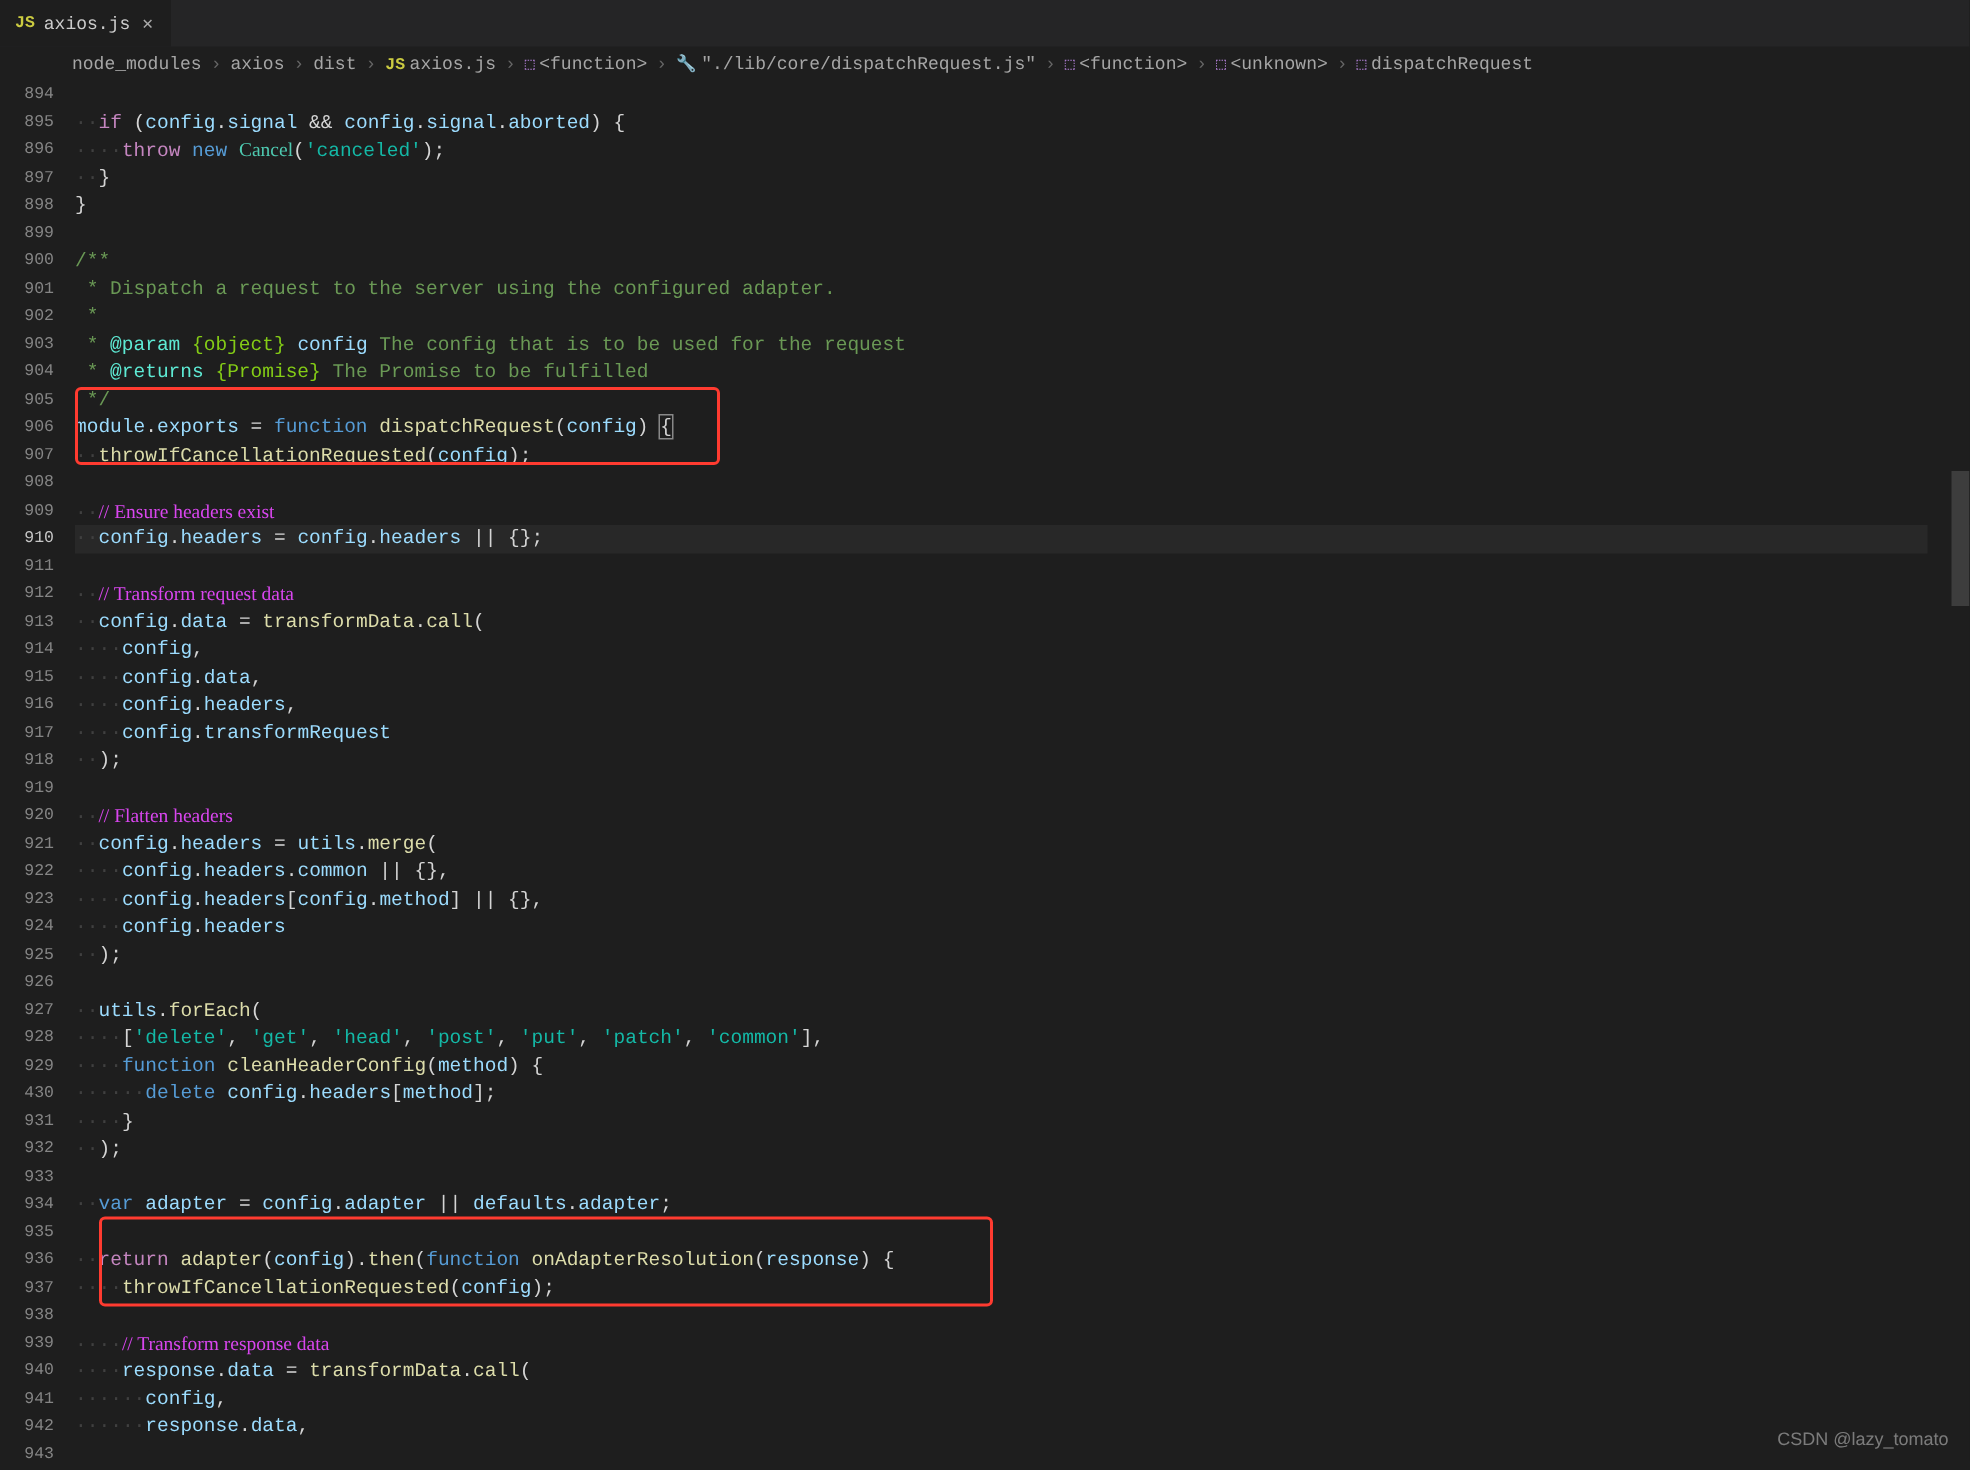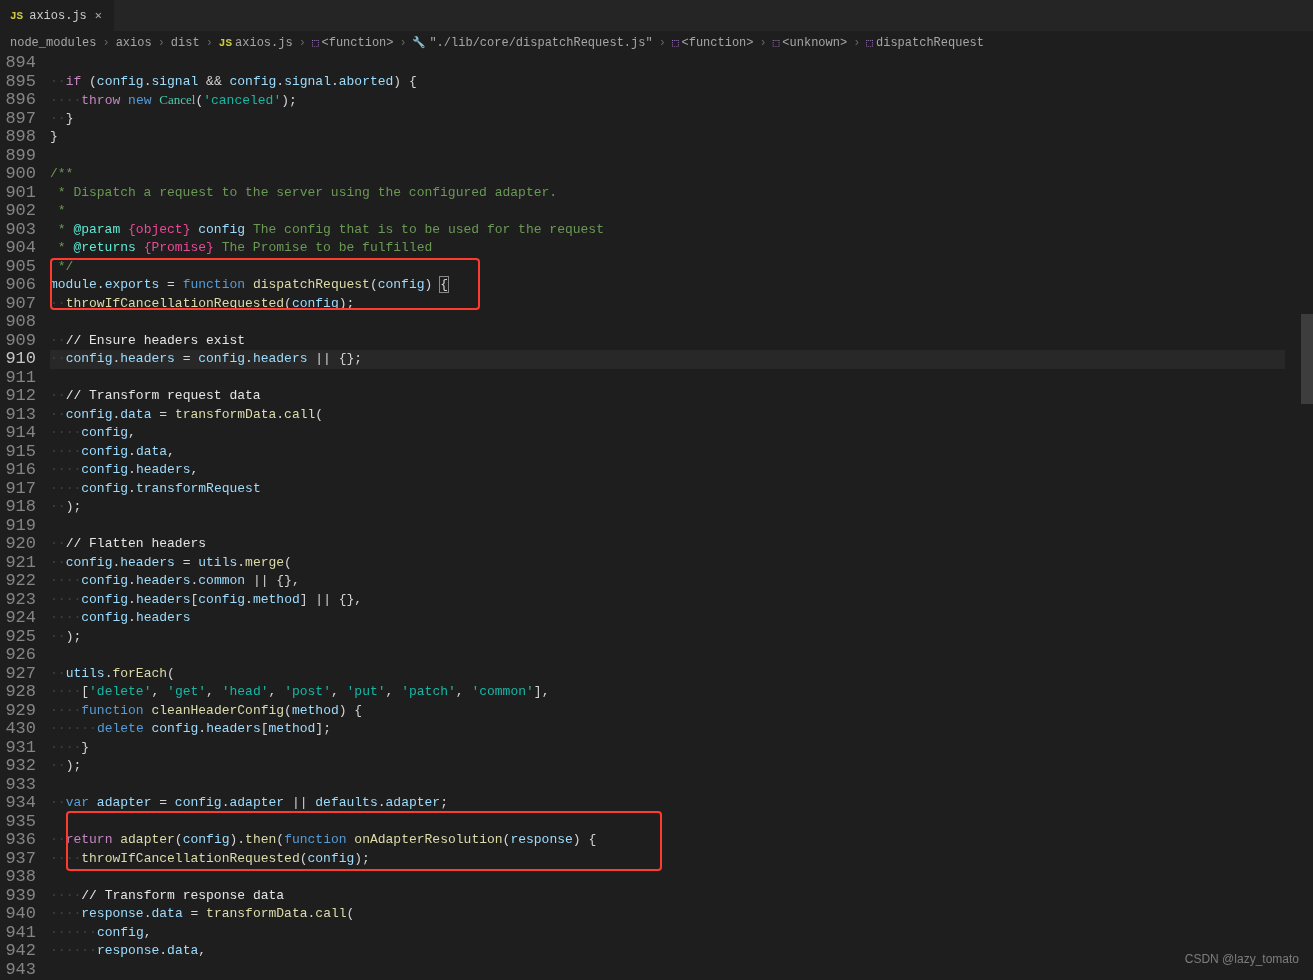--- a/index.html
+++ b/index.html
@@ -55,47 +55,47 @@
   .bc-wrench { color: #999; }
   .editor {
     display: flex;
     position: relative;
   }
   .gutter {
     width: 50px;
     text-align: right;
     padding-right: 14px;
     color: #858585;
-    font-size: 17px;
+    font-size: 11px;
     line-height: 18.5px;
     user-select: none;
     flex-shrink: 0;
   }
   .gutter .active { color: #c6c6c6; }
   .code {
     flex: 1;
     line-height: 18.5px;
     font-size: 13px;
     white-space: pre;
     position: relative;
   }
   .line { height: 18.5px; }
   .line.currentline { background: #282828; }
   .ws { color: #404040; }
   .kw { color: #569cd6; }
   .kw2 { color: #c586c0; }
   .fn { color: #dcdcaa; }
   .var { color: #9cdcfe; }
   .str { color: #14b8a6; }
-  .cmt { color: #e5e5e5; }
+  .cmt { color: #d946ef; font-family: Liberation Serif, serif; }
   .prm { color: #9cdcfe; }
   .cls { color: #4ec9b0; font-family: Liberation Serif, serif; }
   .doc { color: #6a9955; }
   .doctag { color: #5eead4; }
-  .doctype { color: #ec4899; }
+  .doctype { color: #84cc16; }
   .bracket-match { border: 1px solid #888; margin: -1px; }
   .redbox {
     position: absolute;
     border: 2px solid #ff3b30;
     border-radius: 4px;
     pointer-events: none;
   }
   .watermark {
     position: absolute;
     right: 14px;
@@ -126,21 +126,21 @@
 
 <div class="tabs">
   <div class="tab">
     <span class="js-icon">JS</span>
     <span>axios.js</span>
     <span class="close">✕</span>
   </div>
 </div>
 
 <div class="breadcrumbs" id="bc">
-    <span style="cursor: pointer;"><span>node_modules</span></span>
+    <span style="cursor: pointer; margin-left: 38px;"><span>node_modules</span></span>
     <span class="bc-sep">›</span>
     <span style="cursor: pointer;"><span>axios</span></span>
     <span class="bc-sep">›</span>
     <span style="cursor: pointer;"><span>dist</span></span>
     <span class="bc-sep">›</span>
     <span style="cursor: pointer;"><span class="bc-icon bc-js">JS</span><span>axios.js</span></span>
     <span class="bc-sep">›</span>
     <span style="cursor: pointer;"><span class="bc-icon bc-cube">⬚</span><span>&lt;function&gt;</span></span>
     <span class="bc-sep">›</span>
     <span style="cursor: pointer;"><span class="bc-icon bc-wrench">🔧</span><span>"./lib/core/dispatchRequest.js"</span></span>

